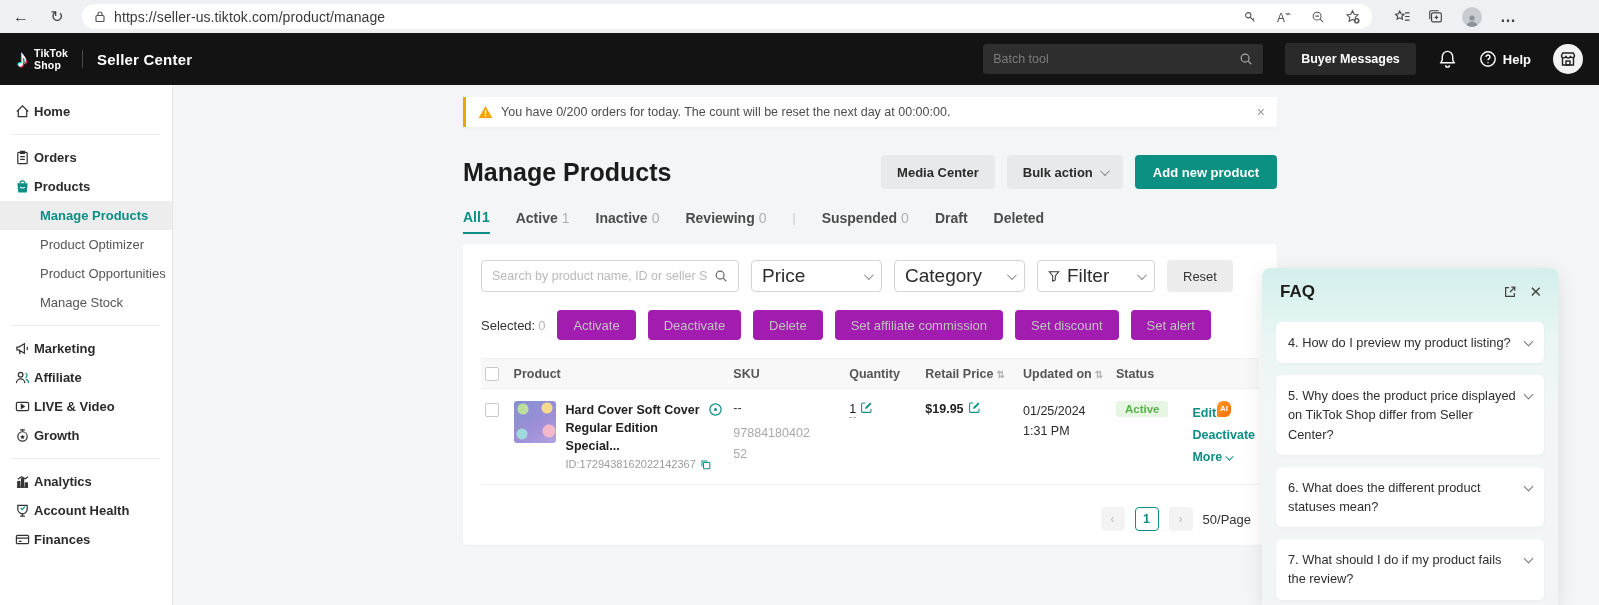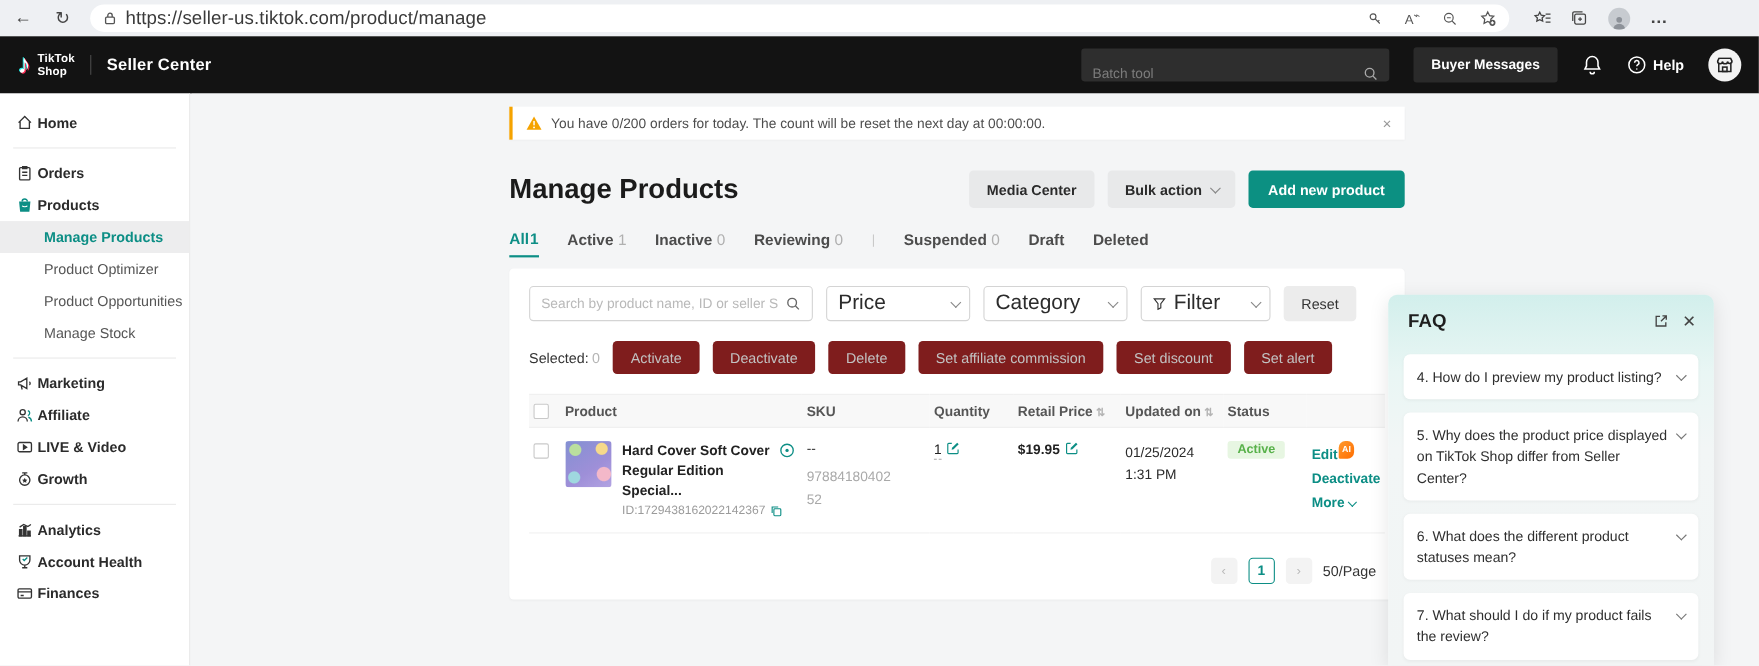--- a/index.html
+++ b/index.html
@@ -4,33 +4,33 @@
 <style>
   * { box-sizing: border-box; margin: 0; padding: 0; }
   html,body { width:1599px; height:605px; overflow:hidden; }
   body { font-family:"Liberation Sans", sans-serif; background:#f4f5f6; position:relative; color:#222; }
   svg { display:block; }
 
   
   .browser { height:33px; background:#eef0f3; display:flex; align-items:center; padding:0 10px; gap:14px; }
   .bicon { color:#444; display:flex; align-items:center; justify-content:center; width:22px; height:22px; font-size:16px; cursor:pointer; }
   .urlpill { width:1290px; height:25px; background:#fff; border-radius:13px; display:flex; align-items:center; padding:0 12px; gap:8px; }
-  .urltext { flex:1; font-size:17px; color:#3a3a3a; letter-spacing:.1px; }
+  .urltext { flex:1; font-size:14px; color:#3a3a3a; letter-spacing:.1px; }
   .pillicons { display:flex; gap:20px; align-items:center; color:#555; }
   .chromeicons { display:flex; gap:18px; align-items:center; margin-left:8px; color:#444; }
   .avatar-circle { width:20px; height:20px; border-radius:50%; background:#c7cbd0; display:flex; align-items:flex-end; justify-content:center; overflow:hidden; }
 
   
   .topnav { height:52px; background:#131313; display:flex; align-items:center; padding:0 16px; color:#fff; }
   .logo-note { color:#fff; font-size:24px; text-shadow:-1px -1px 0 #25f4ee, 1px 1px 0 #fe2c55; margin-right:6px; }
   .logo-text { font-size:10.5px; font-weight:bold; line-height:1.15; letter-spacing:.2px; }
   .nav-divider { width:1px; height:18px; background:#4a4a4a; margin:0 14px; }
   .nav-title { font-size:15px; font-weight:bold; letter-spacing:.2px; }
   .nav-right { margin-left:auto; display:flex; align-items:center; gap:22px; }
-  .nav-search { width:280px; height:30px; background:#2e2e2e; border-radius:3px; display:flex; align-items:flex-end; padding:0 10px; }
+  .nav-search { width:280px; height:30px; background:#2e2e2e; border-radius:3px; display:flex; align-items:center; padding:0 10px; }
   .nav-search input { flex:1; background:transparent; border:none; outline:none; color:#ddd; font-size:12.5px; font-family:inherit; }
   .nav-search input::placeholder { color:#7c7c7c; }
   .buyer-btn { height:32px; background:#2a2a2a; border:none; color:#fff; font-weight:bold; font-size:12.5px; padding:0 16px; border-radius:3px; font-family:inherit; cursor:pointer; }
   .help-wrap { display:flex; align-items:center; gap:6px; font-size:13px; font-weight:bold; cursor:pointer; }
   .store-circle { width:30px; height:30px; border-radius:50%; background:#f2f2f2; display:flex; align-items:center; justify-content:center; cursor:pointer; }
 
   
   .sidebar { position:absolute; top:85px; left:0; width:173px; bottom:0; background:#fff; border-right:1px solid #e6e6e6; padding-top:12px; font-size:13px; }
   .side-item { display:flex; align-items:center; gap:4px; height:29px; padding-left:14px; color:#2b2b2b; font-weight:600; cursor:pointer; }
   .side-item .sicon { width:16px; display:flex; justify-content:center; color:#333; }
@@ -65,21 +65,21 @@
   .search-box input { flex:1; border:none; outline:none; font-size:12.5px; color:#333; font-family:inherit; }
   .search-box input::placeholder { color:#b9b9b9; }
   .select { height:32px; border:1px solid #d4d4d4; border-radius:4px; display:flex; align-items:center; padding:0 10px; font-size:19px; color:#2c2c2c; cursor:pointer; background:#fff; gap:7px; }
   .select .lbl { flex:1; }
   .chev { width:7px; height:7px; border-right:1.5px solid #888; border-bottom:1.5px solid #888; transform:rotate(45deg) translateY(-2px); }
   .btn-reset { height:32px; background:#ececec; border:none; border-radius:4px; font-size:13px; color:#333; padding:4px 16px; font-family:inherit; cursor:pointer; }
 
   .bulk-row { margin-top:18px; display:flex; align-items:center; gap:12px; font-size:13px; }
   .selected-lab { color:#333; }
   .selected-cnt { color:#b5b5b5; margin-left:3px; }
-  .btn-disabled { height:30px; background:#7f1d1d; border:none; border-radius:4px; font-size:13px; color:#c2c2c2; padding:0 16px; font-family:inherit; }
+  .btn-disabled { height:30px; background:#a21caf; border:none; border-radius:4px; font-size:13px; color:#c2c2c2; padding:0 16px; font-family:inherit; }
 
   table.prod { margin-top:18px; width:100%; border-collapse:collapse; font-size:12.5px; }
   .prod thead th { background:#f8f8f8; color:#555; font-weight:600; text-align:left; height:30px; padding:0 4px; border-top:1px solid #efefef; border-bottom:1px solid #efefef; white-space:nowrap; }
   .sorticon { color:#b4b4b4; font-size:10px; margin-left:3px; }
   .prod tbody td { padding:12px 4px 14px 4px; vertical-align:top; border-bottom:1px solid #f1f1f1; }
   .cbox { width:14px; height:14px; border:1px solid #c9c9c9; border-radius:2px; background:#fff; cursor:pointer; margin-top:2px; }
   .pcell { display:flex; gap:10px; position:relative; }
   .pthumb { width:42px; height:42px; border-radius:3px; flex:none; cursor:pointer;
     background:
       radial-gradient(circle 6px at 9px 8px, #badf9e 0 5px, transparent 6px),

